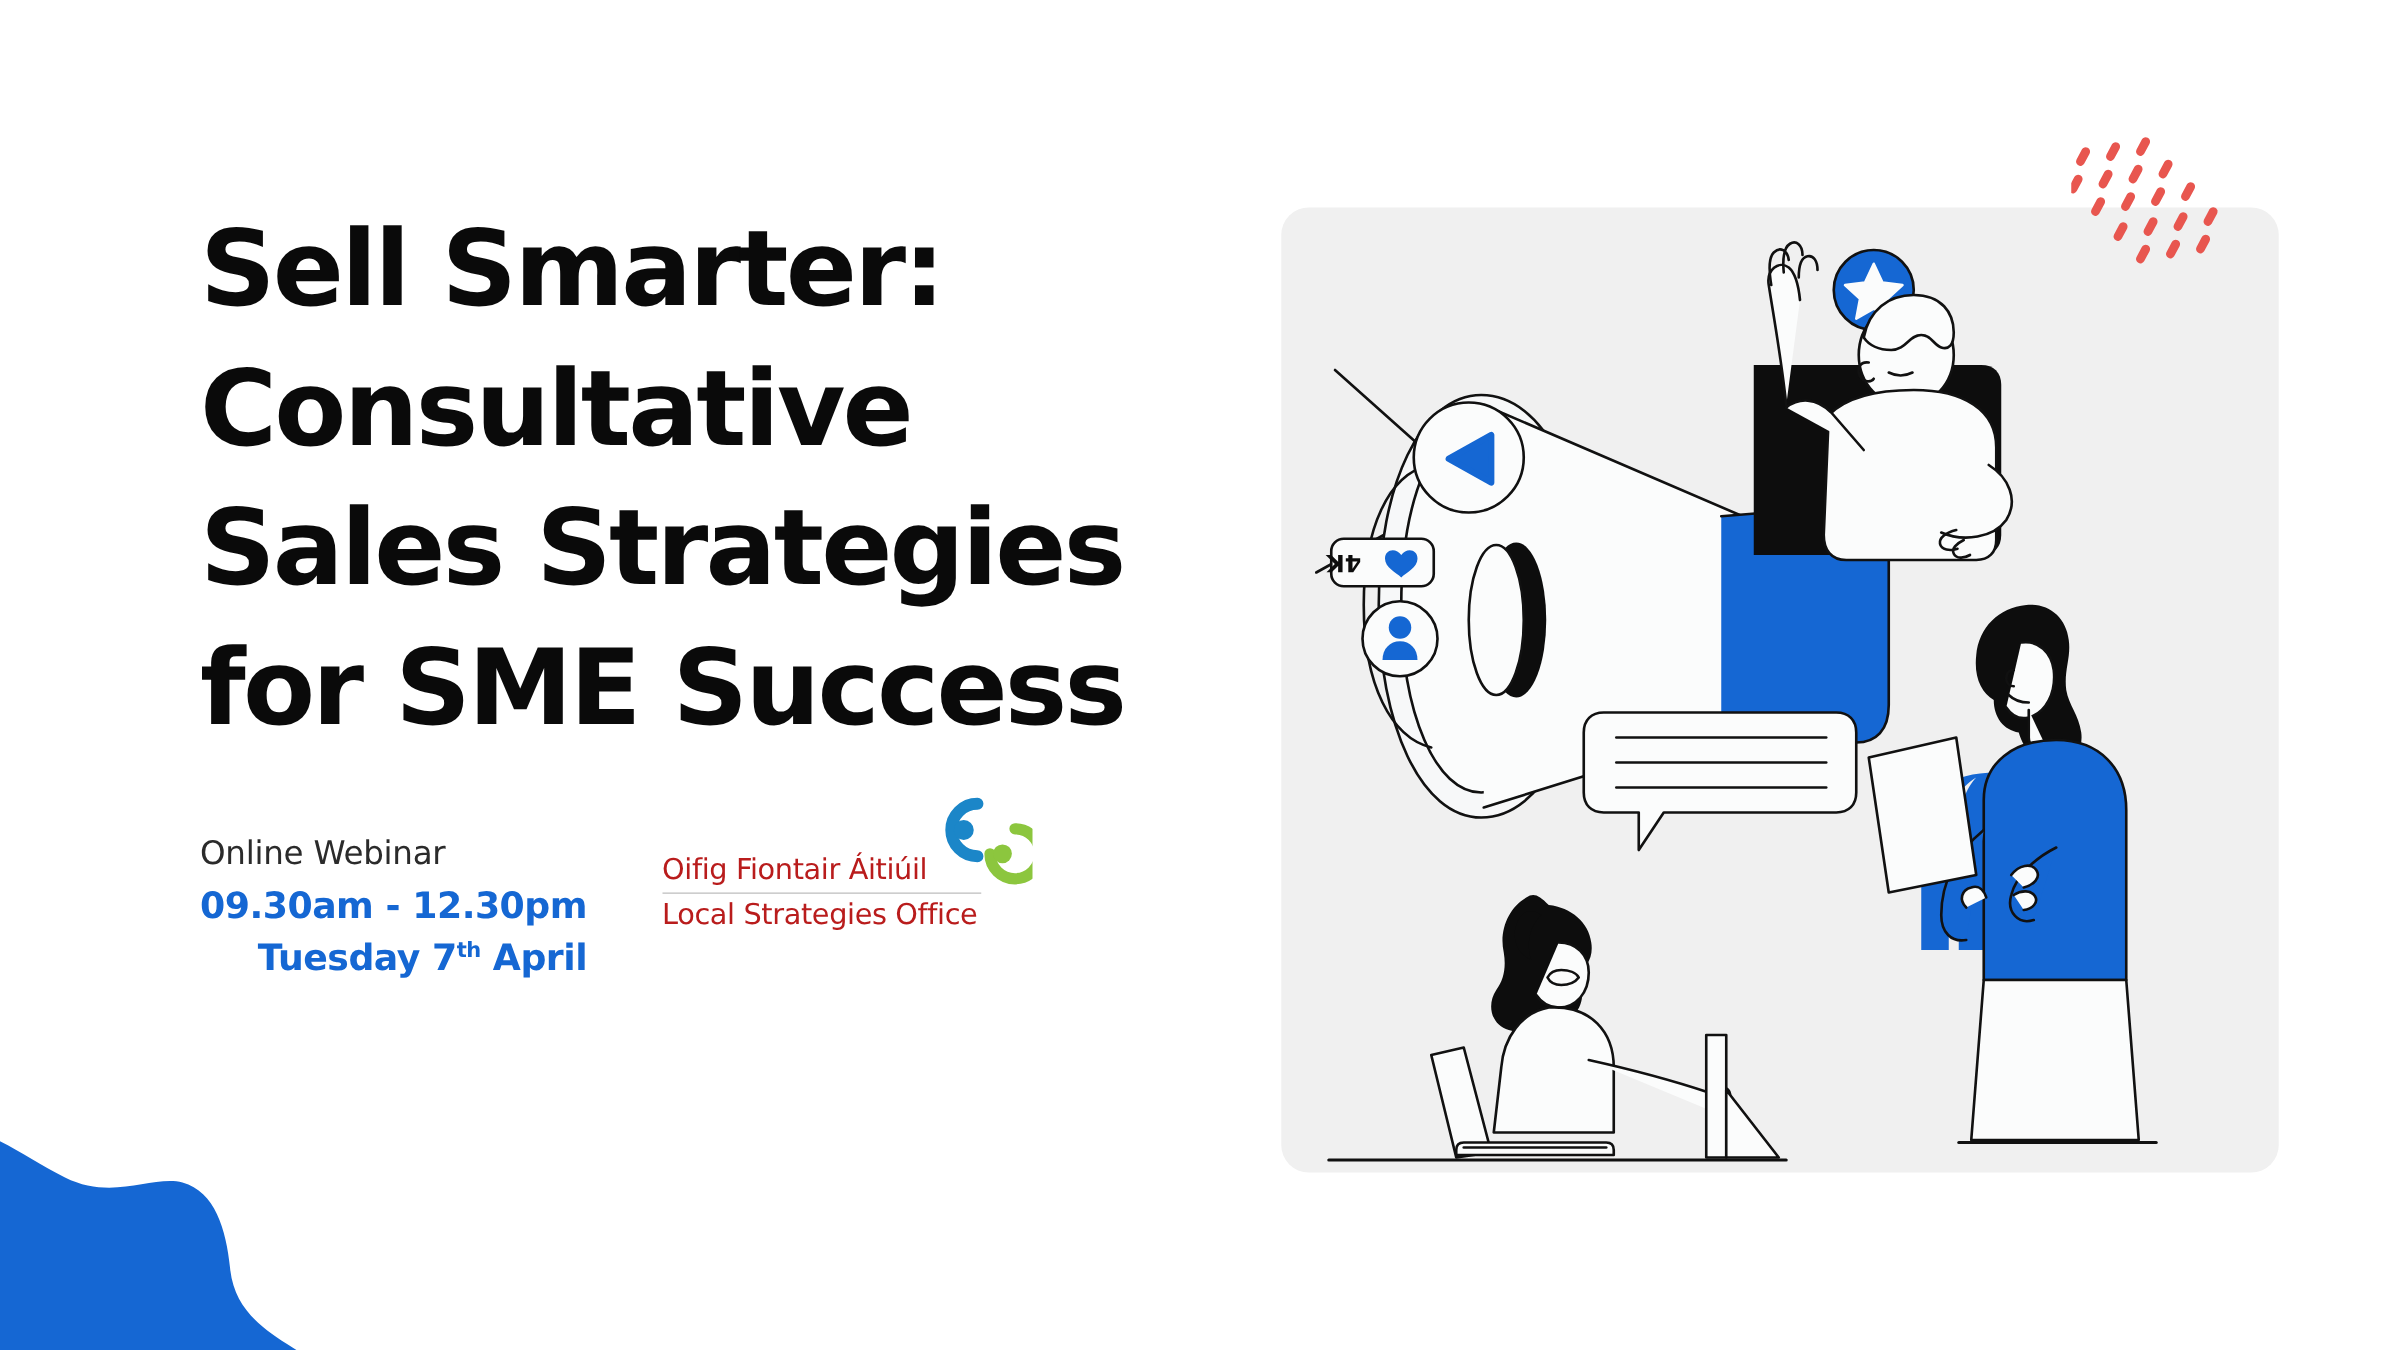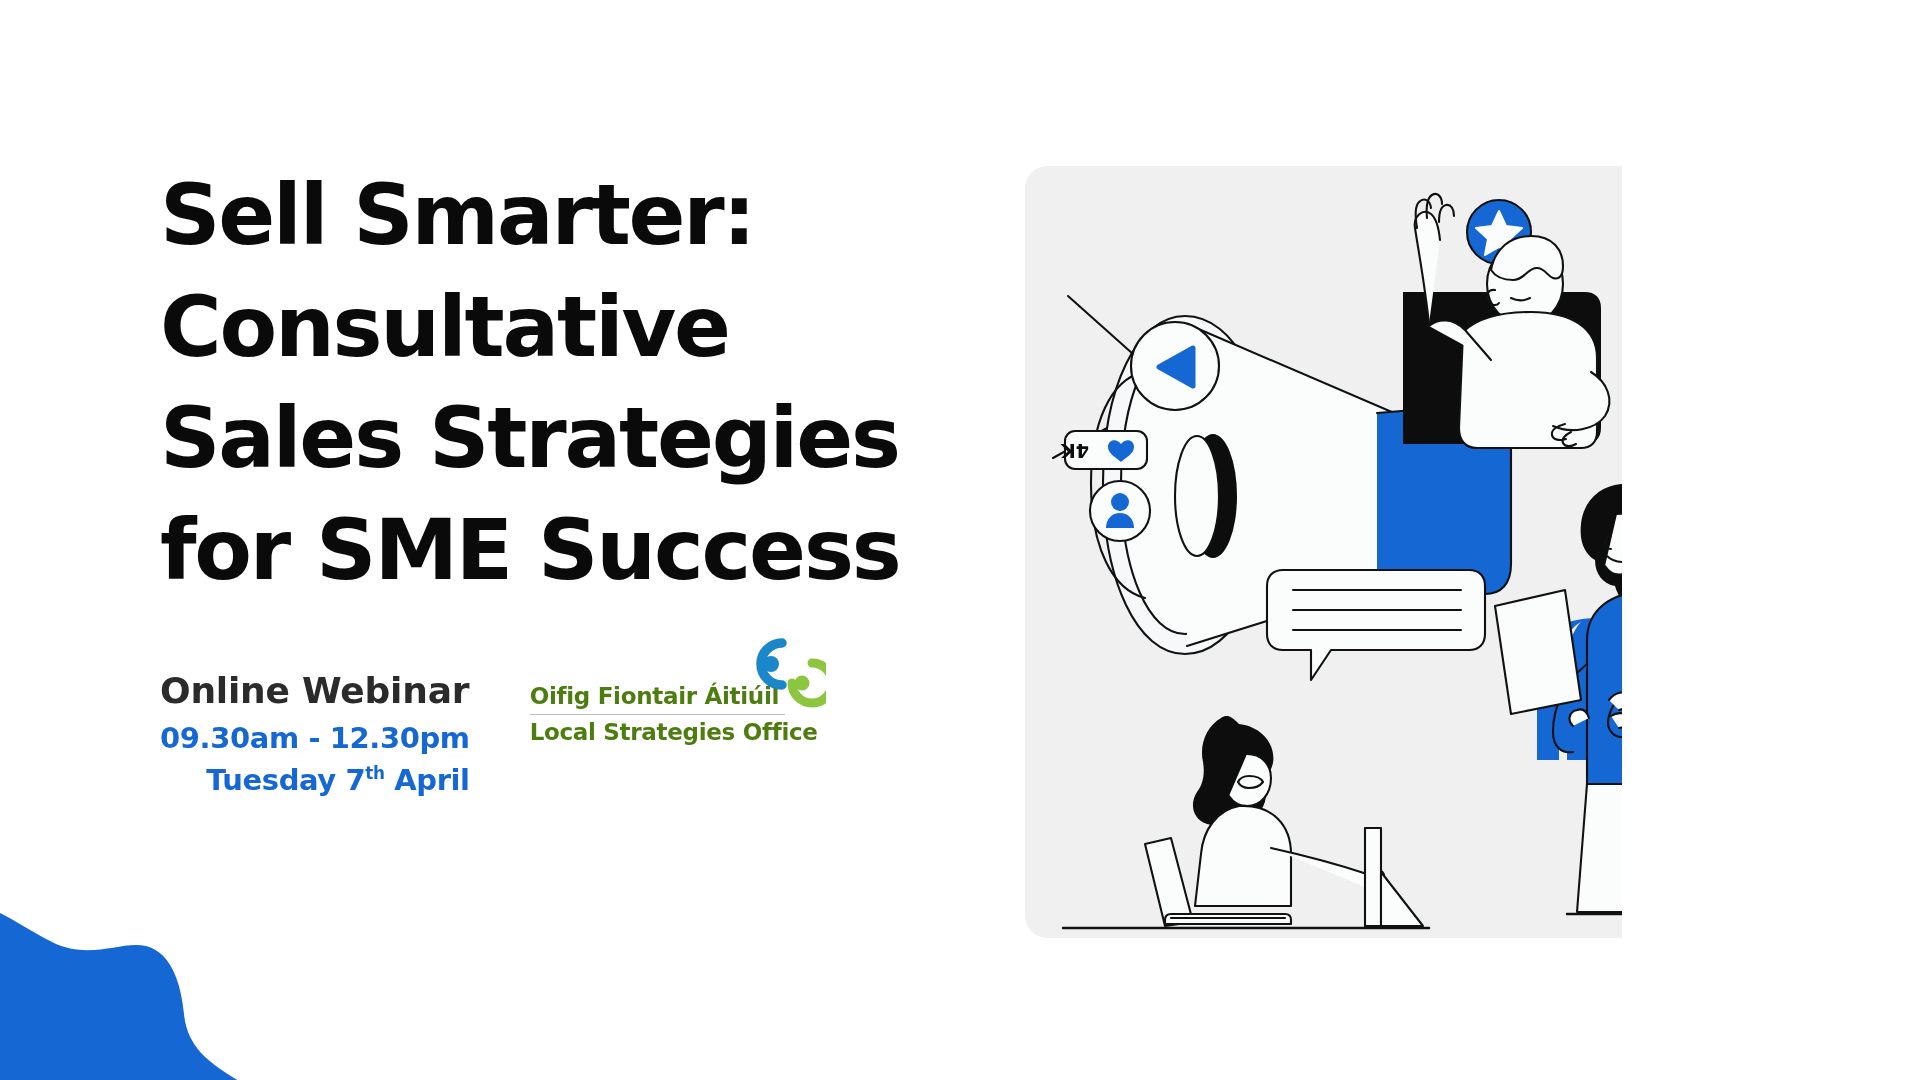--- a/index.html
+++ b/index.html
@@ -5,21 +5,21 @@
 <style>
   * { margin:0; padding:0; box-sizing:border-box; }
   html, body {
     width:1920px; height:1080px;
     background:#ffffff;
     font-family:"Liberation Sans", sans-serif;
     overflow:hidden;
   }
   .canvas {
     position:relative;
-    width:1622px; height:1080px;
+    width:1920px; height:1080px;
     background:#ffffff;
     overflow:hidden;
   }
 
   
   .blob {
     position:absolute;
     left:-60px; bottom:-40px;
     width:360px; height:240px;
     pointer-events:none;
@@ -43,22 +43,22 @@
 
   .meta {
     margin-top:54px;
     display:flex;
     align-items:flex-start;
     gap:60px;
   }
   .meta-lines { padding-top:4px; }
   .meta-kicker {
     font-family:"DejaVu Sans", sans-serif;
-    font-size:36px;
-    font-weight:700;
+    font-size:26px;
+    font-weight:400;
     color:#2b2b2b;
     letter-spacing:-0.2px;
     line-height:1.45;
   }
   .meta-time, .meta-date {
     font-family:"DejaVu Sans", sans-serif;
     font-size:29px;
     font-weight:700;
     color:#1567d3;
     letter-spacing:-0.4px;
@@ -78,22 +78,22 @@
     width:290px;
     padding-top:22px;
   }
   .logo-mark {
     position:absolute;
     right:-6px; top:-30px;
   }
   .logo-line1, .logo-line2 {
     font-family:"DejaVu Sans", sans-serif;
     font-size:23px;
-    font-weight:700;
-    color:#4d7c0f;
+    font-weight:400;
+    color:#b91c1c;
     letter-spacing:-0.3px;
     white-space:nowrap;
   }
   .logo-rule {
     height:1px;
     background:#bdbdbd;
     margin:5px 0 4px 0;
     width:255px;
   }
 

